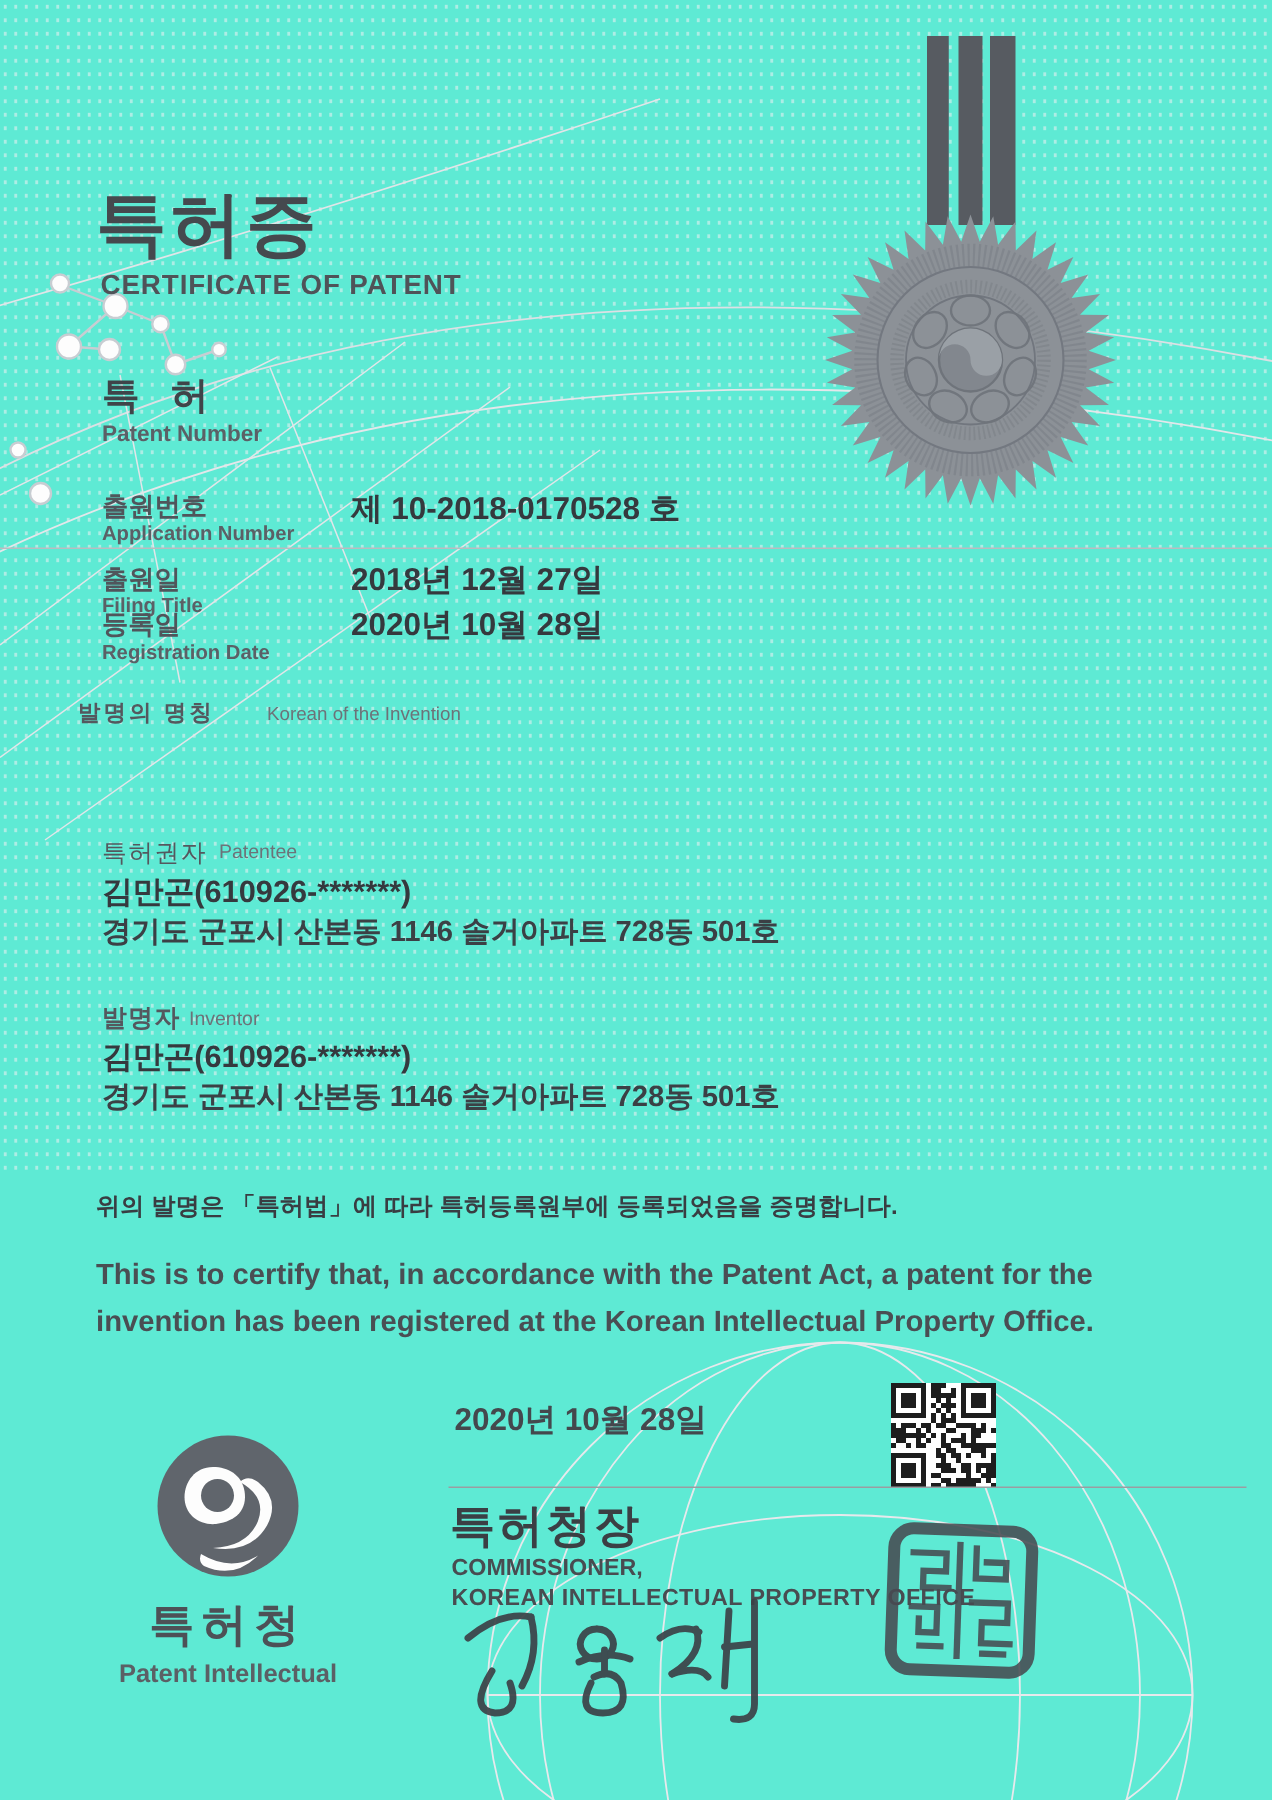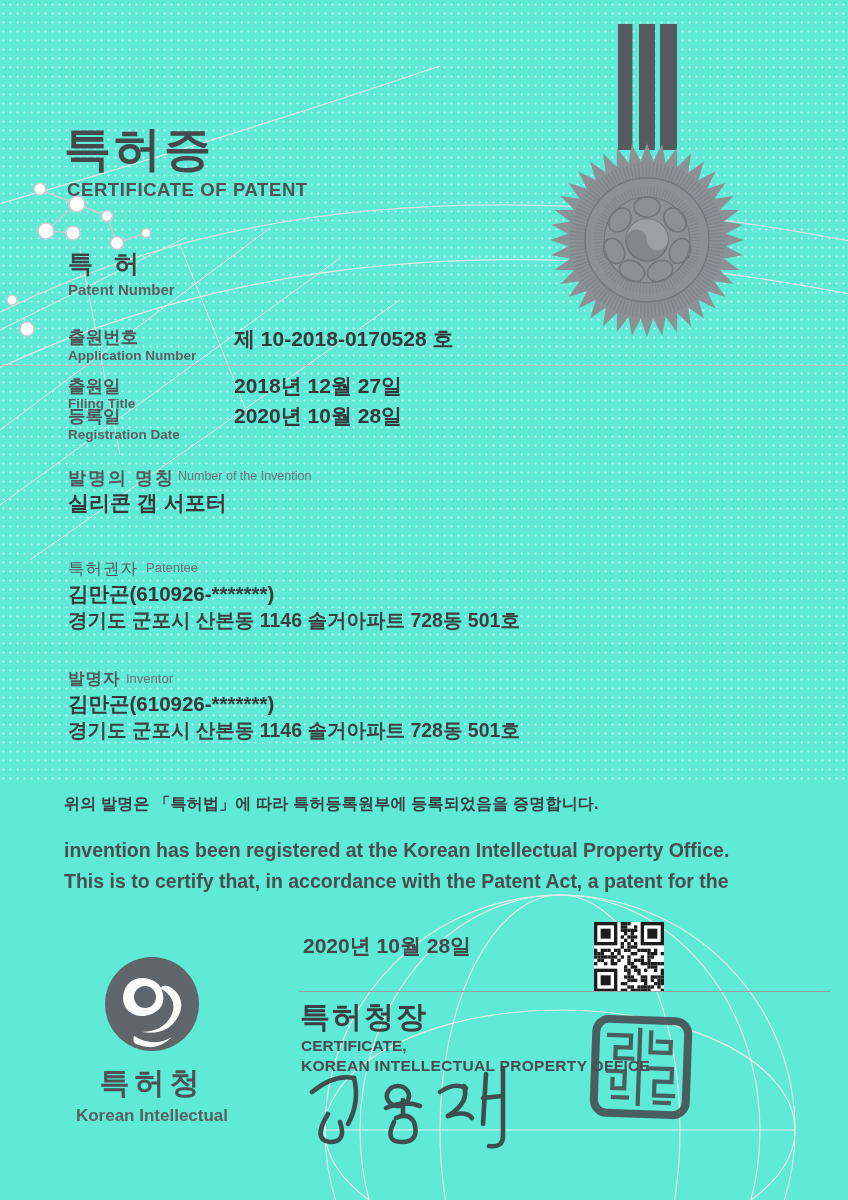--- a/index.html
+++ b/index.html
@@ -33,21 +33,21 @@
   .rule-full{left:0;top:365px;width:848px;height:0;border-top:1.5px solid #b9bcc0;}
 
   .filing-label{left:68px;top:374px;font-size:17.5px;}
   .filing-sub{left:68px;top:396px;font-size:13.5px;}
   .filing-val{left:234px;top:372px;font-size:21px;}
 
   .reg-label{left:68px;top:404px;font-size:17.5px;}
   .reg-sub{left:68px;top:427px;font-size:13.5px;}
   .reg-val{left:234px;top:402px;font-size:21px;}
 
-  .inv-label{left:68px;top:466px;font-size:18px;letter-spacing:2px;color:#54585e;font-weight:700;}
+  .inv-label{left:52px;top:466px;font-size:15px;letter-spacing:2px;color:#54585e;font-weight:700;}
   .inv-sub{left:178px;top:469px;font-size:12.5px;font-weight:400;color:#6d7278;}
   .inv-val{left:68px;top:489px;font-size:21px;}
 
   .pat-label{left:68px;top:558px;font-size:16.5px;letter-spacing:1px;color:#54585e;font-weight:400;}
   .pat-sub{left:146px;top:560px;font-size:13px;font-weight:400;color:#6d7278;}
   .pat-name{left:68px;top:580px;font-size:20.5px;}
   .pat-addr{left:68px;top:607px;font-size:19.5px;font-weight:600;color:#3b4045;}
 
   .invr-label{left:68px;top:668px;font-size:16.5px;letter-spacing:1px;color:#54585e;font-weight:700;}
   .invr-sub{left:126px;top:671px;font-size:13px;font-weight:400;color:#6d7278;}
@@ -158,37 +158,36 @@
 
   <div class="abs lbl filing-label">출원일</div>
   <div class="abs sub filing-sub">Filing Title</div>
   <div class="abs val filing-val">2018년 12월 27일</div>
 
   <div class="abs lbl reg-label">등록일</div>
   <div class="abs sub reg-sub">Registration Date</div>
   <div class="abs val reg-val">2020년 10월 28일</div>
 
   <div class="abs inv-label">발명의 명칭</div>
-  <div class="abs inv-sub">Number of the Invention</div>
-  <div class="abs val inv-val">실리콘 갭 서포터</div>
+  <div class="abs inv-sub">Korean of the Invention</div>
 
   <div class="abs pat-label">특허권자</div>
   <div class="abs pat-sub">Patentee</div>
   <div class="abs val pat-name">김만곤(610926-*******)</div>
   <div class="abs pat-addr">경기도 군포시 산본동 1146 솔거아파트 728동 501호</div>
 
   <div class="abs invr-label">발명자</div>
   <div class="abs invr-sub">Inventor</div>
   <div class="abs val invr-name">김만곤(610926-*******)</div>
   <div class="abs invr-addr">경기도 군포시 산본동 1146 솔거아파트 728동 501호</div>
 
   <div class="abs stmt-ko">위의 발명은 「특허법」에 따라 특허등록원부에 등록되었음을 증명합니다.</div>
   <div class="abs stmt-en">
+    <div>This is to certify that, in accordance with the Patent Act, a patent for the</div>
     <div>invention has been registered at the Korean Intellectual Property Office.</div>
-    <div>This is to certify that, in accordance with the Patent Act, a patent for the</div>
   </div>
 
   <div class="abs issue-date">2020년 10월 28일</div>
 
   <svg class="abs qr" id="qr-svg" width="70" height="70" viewBox="0 0 70 70">
       <rect x="0" y="0" width="70" height="70" fill="#ffffff"></rect>
       <rect x="26.666666666666668" y="0" width="3.3333333333333335" height="3.3333333333333335" fill="#1d1d1d"></rect>
       <rect x="30" y="0" width="3.3333333333333335" height="3.3333333333333335" fill="#1d1d1d"></rect>
       <rect x="33.333333333333336" y="0" width="3.3333333333333335" height="3.3333333333333335" fill="#1d1d1d"></rect>
       <rect x="26.666666666666668" y="3.3333333333333335" width="3.3333333333333335" height="3.3333333333333335" fill="#1d1d1d"></rect>
@@ -334,21 +333,21 @@
       <rect x="46.66666666666667" y="0" width="23.333333333333336" height="23.333333333333336" fill="#1d1d1d"></rect>
       <rect x="50" y="3.3333333333333335" width="16.666666666666668" height="16.666666666666668" fill="#ffffff"></rect>
       <rect x="53.333333333333336" y="6.666666666666667" width="10" height="10" fill="#1d1d1d"></rect>
       <rect x="0" y="46.66666666666667" width="23.333333333333336" height="23.333333333333336" fill="#1d1d1d"></rect>
       <rect x="3.3333333333333335" y="50" width="16.666666666666668" height="16.666666666666668" fill="#ffffff"></rect>
       <rect x="6.666666666666667" y="53.333333333333336" width="10" height="10" fill="#1d1d1d"></rect>
     </svg>
 
   <div class="abs rule-comm"></div>
   <div class="abs comm-ko">특허청장</div>
-  <div class="abs comm-en1">CERTIFICATE,</div>
+  <div class="abs comm-en1">COMMISSIONER,</div>
   <div class="abs comm-en2">KOREAN INTELLECTUAL PROPERTY OFFICE</div>
 
   <svg class="abs signature" role="img" width="235" height="92" viewBox="0 0 235 92" aria-label="김 용래">
     <g fill="none" stroke="#3c4147" stroke-width="4.6" stroke-linecap="round" stroke-linejoin="round" opacity=".92">
       <path d="M10 30 Q32 12 52 16"></path>
       <path d="M52 16 Q58 40 46 62"></path>
       <path d="M26 52 Q10 78 28 80 Q45 80 38 60"></path>
       <path d="M96 24 a11 10 0 1 1 -0.2 0"></path>
       <path d="M84 46 Q102 38 118 44"></path>
       <path d="M101 38 L101 54"></path>
@@ -378,15 +377,15 @@
   </svg>
 
   <svg class="abs kipo-logo" width="100" height="100" viewBox="0 0 100 100">
     <circle cx="50" cy="50" r="47" fill="#60656c"></circle>
     <path fill="#fdfdfd" d="M40 24 C28 24 21 34 21 44 C21 56 31 63 42 62 C56 60 63 52 61 40 C59 29 50 24 40 24 Z"></path>
     <path fill="#fdfdfd" d="M58 34 Q76 44 70 60 Q63 77 40 78 Q65 82 76 63 Q85 46 70 34 Q63 29 58 34 Z"></path>
     <path fill="#fdfdfd" d="M32 82 Q52 94 70 83 Q54 99 34 90 Q30 87 32 82 Z"></path>
     <circle cx="43" cy="43" r="11" fill="#60656c"></circle>
   </svg>
   <div class="abs kipo-ko">특허청</div>
-  <div class="abs kipo-en1">Korean Intellectual</div>
+  <div class="abs kipo-en1">Patent Intellectual</div>
 
 </div>
 
 </body></html>

